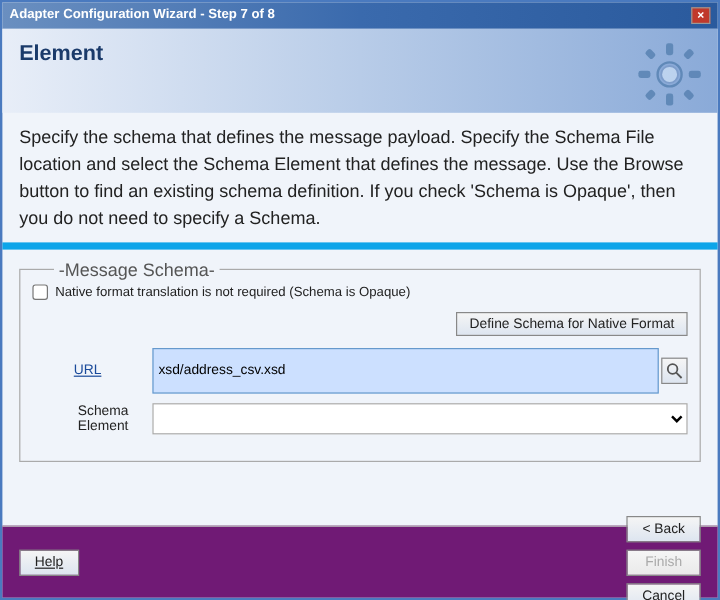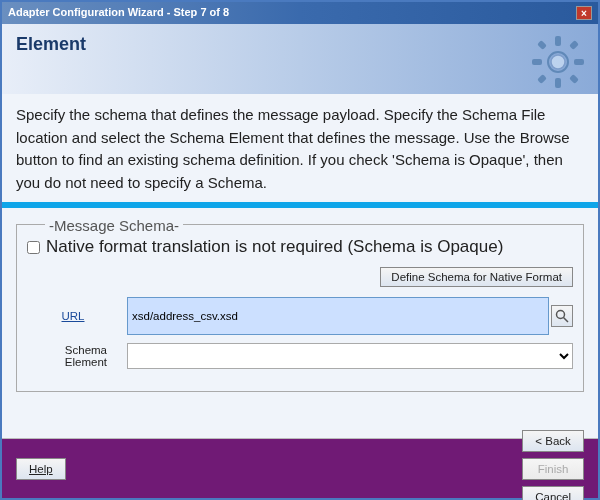--- a/index.html
+++ b/index.html
@@ -102,21 +102,21 @@
     .checkbox-row {
       display: flex;
       align-items: center;
       margin-bottom: 10px;
       margin-top: 4px;
     }
     .checkbox-row input[type="checkbox"] {
       margin-right: 6px;
     }
     .checkbox-label {
-      font-size: 17px;
+      font-size: 11px;
       color: #222;
       text-align: right;
     }
 
     
     .define-btn-row {
       display: flex;
       justify-content: flex-end;
       margin-bottom: 10px;
     }

